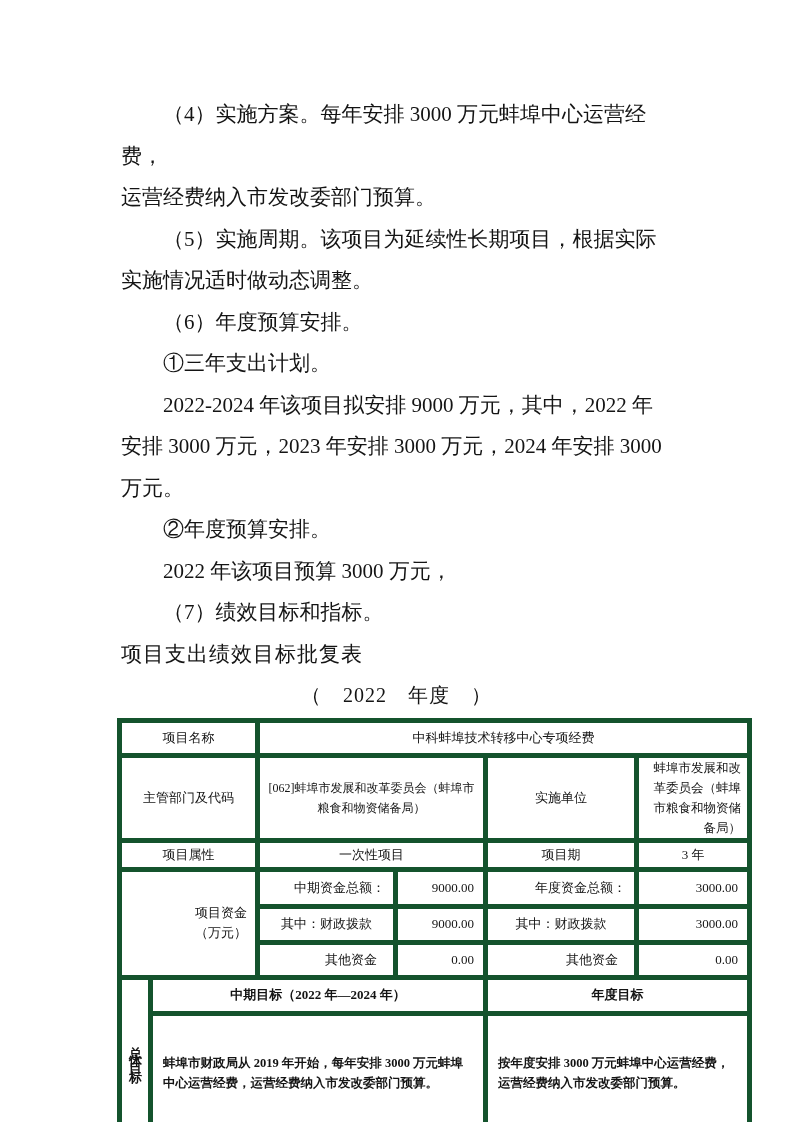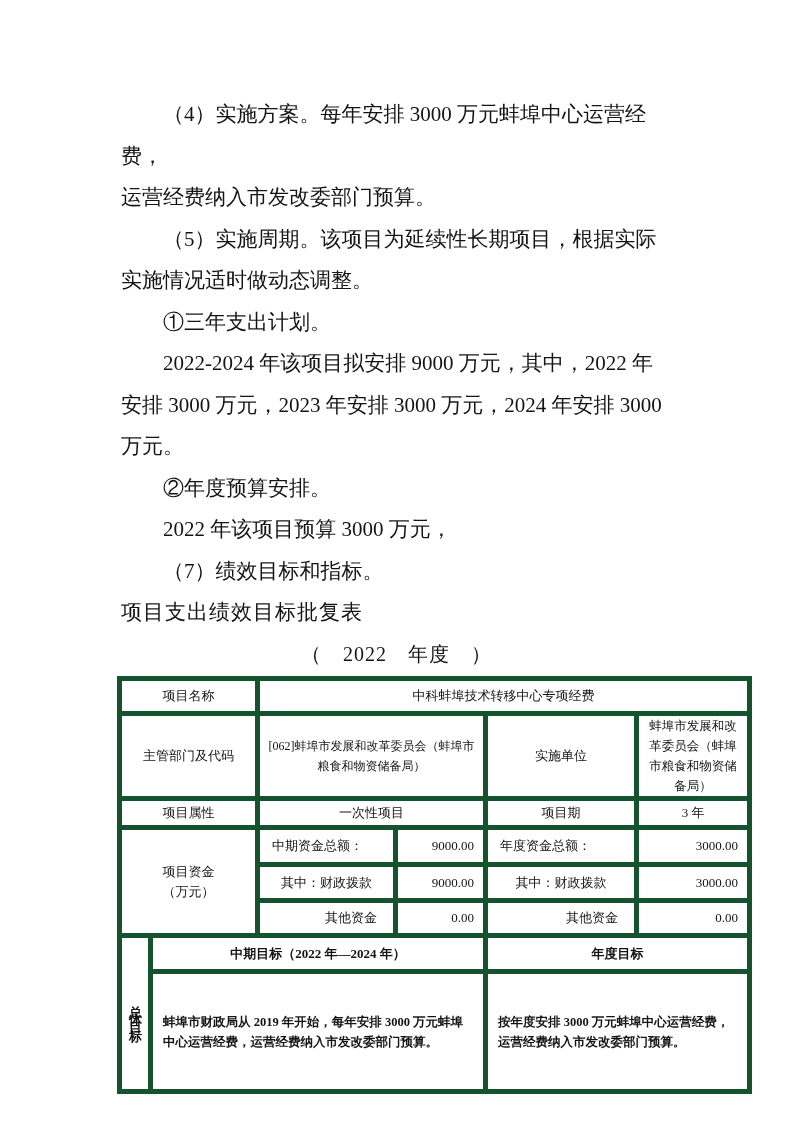--- a/index.html
+++ b/index.html
@@ -42,30 +42,30 @@
   table.perf td {
     border:5px solid #14532d;
     vertical-align:middle;
     padding:0 8px;
     overflow:hidden;
     line-height:20px;
   }
   tr.h30 td { height:30px; }
   tr.h63 td { height:63px; }
   tr.h24 td { height:24px; }
-  tr.h32 td { height:32px; }
+  tr.h32 td { height:32px;text-align:right; }
   tr.h31 td { height:31px; }
   tr.h91 td { height:91px; }
   .ct { text-align:center; }
   .num { text-align:right; padding-right:9px !important; }
   .lbl-total { text-align:left; padding-left:12px !important; }
   .lbl-mid { text-align:center; }
   .lbl-other { text-align:right; padding-right:16px !important; }
   .dept-val { font-size:12px; text-align:center; line-height:21px; padding:0 5px !important; }
-  .impl-val { font-size:12.5px; text-align:center; line-height:21px; padding:0 6px !important; }
+  .impl-val { font-size:12.5px; text-align:right; line-height:21px; padding:0 6px !important; }
   .pre { white-space:pre-line; line-height:22px;margin-top:12px; }
   .goal-hdr { font-weight:bold; text-align:center; }
   .goal-txt { font-size:12.5px; line-height:23px; padding:12px 10px !important; text-align:left;font-weight:bold; }
   .vert-cell { padding:0 !important; text-align:center; }
   .vert-cell span {
     display:inline-block;
     writing-mode:vertical-rl;
     text-orientation:upright;
     letter-spacing:0.65em;
     font-weight:bold;
@@ -75,20 +75,21 @@
 </head>
 <body>
 
 <div class="page">
 
   <div class="textblock">
     <p>（4）实施方案。每年安排 3000 万元蚌埠中心运营经费，
 运营经费纳入市发改委部门预算。</p>
     <p>（5）实施周期。该项目为延续性长期项目，根据实际
 实施情况适时做动态调整。</p>
+    <p>（6）年度预算安排。</p>
     <p>①三年支出计划。</p>
     <p>2022-2024 年该项目拟安排 9000 万元，其中，2022 年
 安排 3000 万元，2023 年安排 3000 万元，2024 年安排 3000
 万元。</p>
     <p>②年度预算安排。</p>
     <p>2022 年该项目预算 3000 万元，</p>
     <p>（7）绩效目标和指标。</p>
   </div>
 
   <div class="tbl-title">项目支出绩效目标批复表</div>

